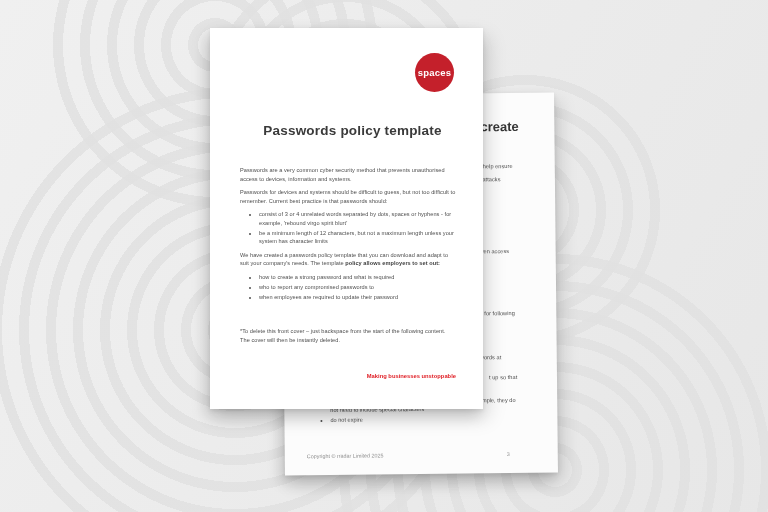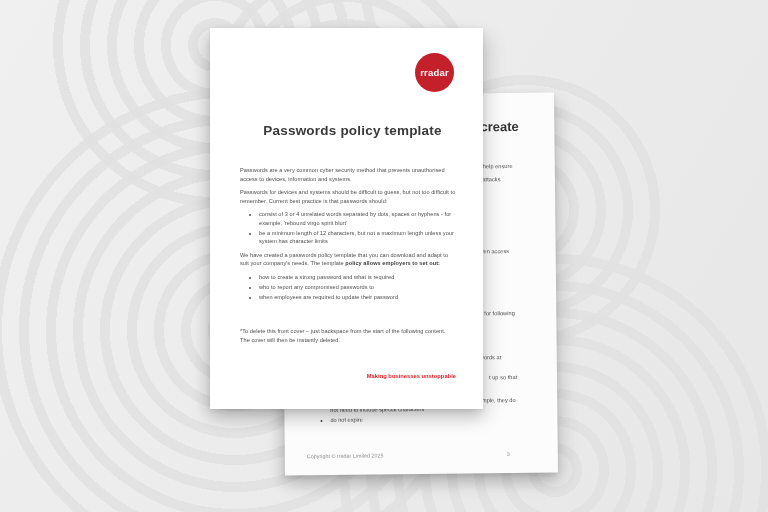--- a/index.html
+++ b/index.html
@@ -103,21 +103,21 @@
         <li>are not required to have a certain level of complexity - for example, they do not need to include special characters</li>
         <li>do not expire</li>
       </ul>
     </div>
     <div class="copyright">Copyright © rradar Limited 2025</div>
     <div class="page-num">3</div>
   </div>
 
   <div class="page" id="front-page">
     <div class="logo">
-      <span>rradar</span>
+      <span>spaces</span>
     </div>
     <div class="doc-title">Passwords policy template</div>
 
     <div class="front-body">
       <p>Passwords are a very common cyber security method that prevents unauthorised access to devices, information and systems.</p>
       <p>Passwords for devices and systems should be difficult to guess, but not too difficult to remember. Current best practice is that passwords should:</p>
       <ul>
         <li>consist of 3 or 4 unrelated words separated by dots, spaces or hyphens - for example, 'rebound virgo spirit blurt'</li>
         <li>be a minimum length of 12 characters, but not a maximum length unless your system has character limits</li>
       </ul>

